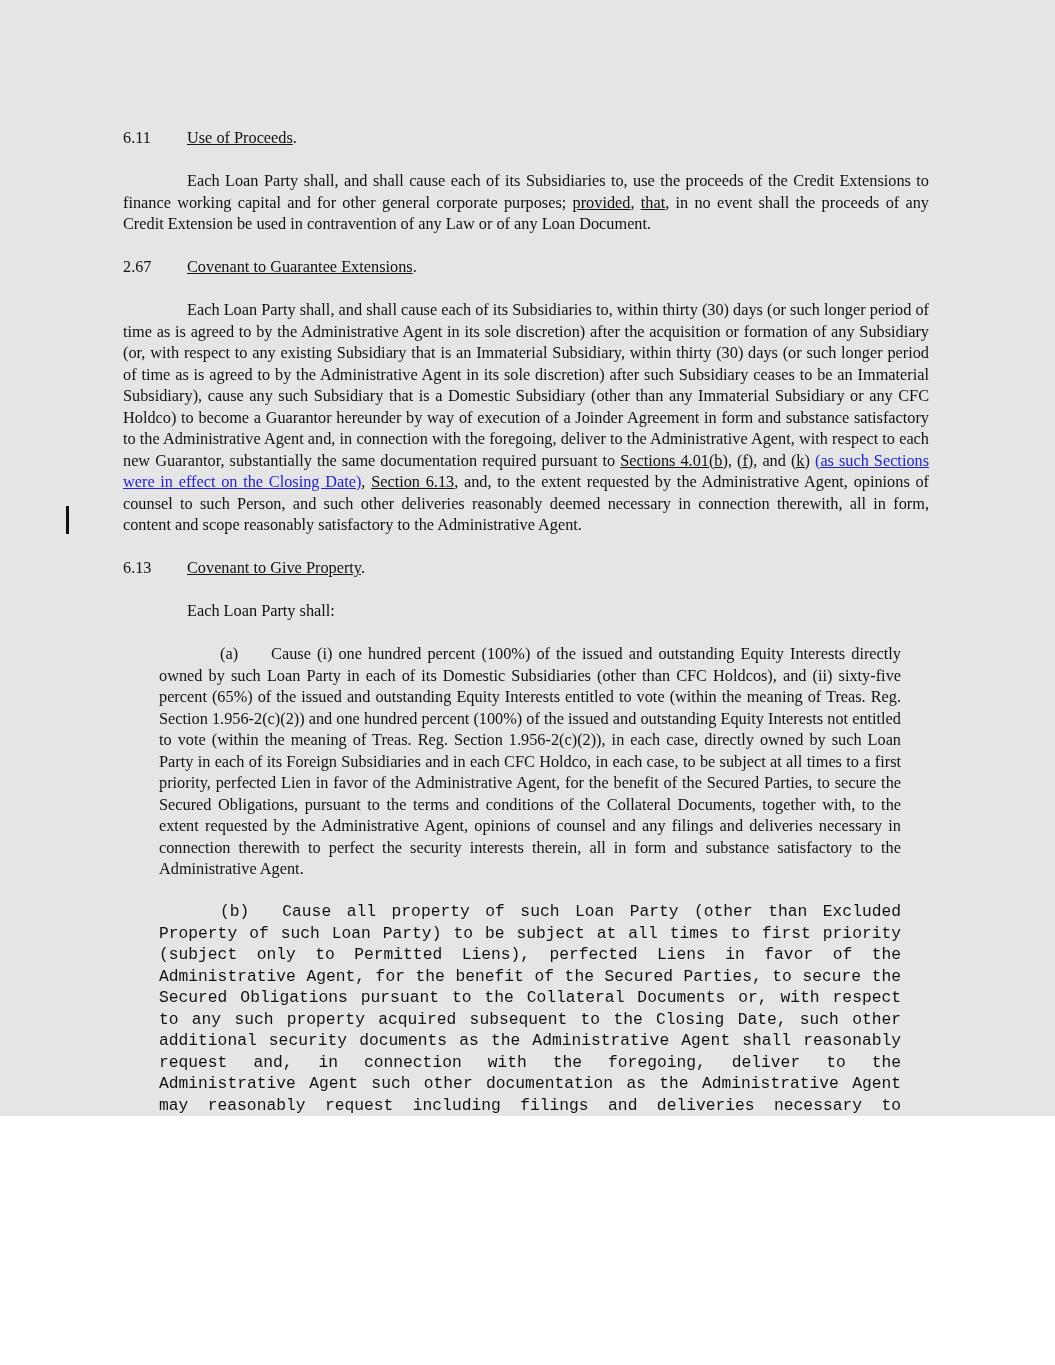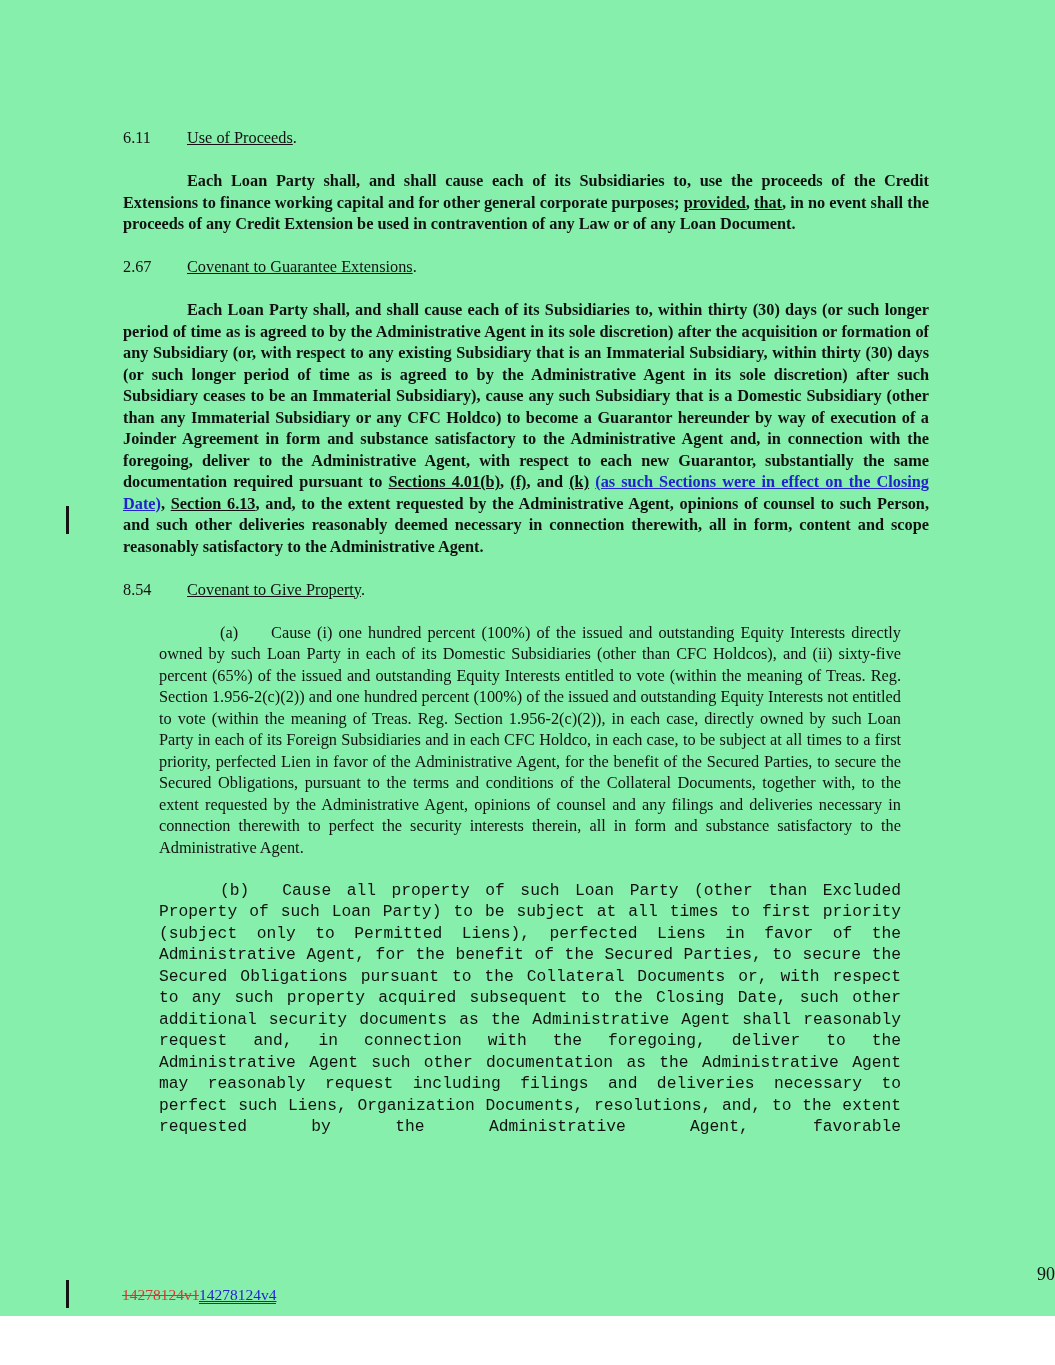--- a/index.html
+++ b/index.html
@@ -8,22 +8,22 @@
     --del: #d93434;
   }
   html, body {
     margin: 0;
     padding: 0;
     background: #ffffff;
   }
   .page {
     position: relative;
     width: 1055px;
-    height: 1316px;
-    background: #86efac;
+    height: 1116px;
+    background: #e5e5e5;
     font-family: "Liberation Serif", serif;
     color: var(--txt);
     overflow: hidden;
   }
   .content {
     position: absolute;
     left: 123px;
     top: 127px;
     width: 806px;
     font-size: 16.3px;
@@ -35,21 +35,20 @@
   }
   .heading {
     text-align: left;
   }
   .num {
     display: inline-block;
     width: 64px;
   }
   .indent {
     text-indent: 64px;
-    font-weight: bold;
   }
   .sub {
     margin-left: 36px;
     width: 742px;
     text-indent: 61px;
   }
   .justify-last {
     text-align-last: justify;
     font-family: Liberation Mono, monospace;
   }
@@ -109,22 +108,23 @@
   <div class="content">
 
     <p class="heading"><span class="num">6.11</span><span class="u">Use of Proceeds</span><span>.</span></p>
 
     <p class="indent"><span>Each Loan Party shall, and shall cause each of its Subsidiaries to, use the proceeds of the Credit Extensions to finance working capital and for other general corporate purposes; </span><span class="u">provided</span><span>, </span><span class="u">that</span><span>, in no event shall the proceeds of any Credit Extension be used in contravention of any Law or of any Loan Document.</span></p>
 
     <p class="heading"><span class="num">2.67</span><span class="u">Covenant to Guarantee Extensions</span><span>.</span></p>
 
     <p class="indent"><span>Each Loan Party shall, and shall cause each of its Subsidiaries to, within thirty (30) days (or such longer period of time as is agreed to by the Administrative Agent in its sole discretion) after the acquisition or formation of any Subsidiary (or, with respect to any existing Subsidiary that is an Immaterial Subsidiary, within thirty (30) days (or such longer period of time as is agreed to by the Administrative Agent in its sole discretion) after such Subsidiary ceases to be an Immaterial Subsidiary), cause any such Subsidiary that is a Domestic Subsidiary (other than any Immaterial Subsidiary or any CFC Holdco) to become a Guarantor hereunder by way of execution of a Joinder Agreement in form and substance satisfactory to the Administrative Agent and, in connection with the foregoing, deliver to the Administrative Agent, with respect to each new Guarantor, substantially the same documentation required pursuant to </span><span class="u">Sections 4.01(b)</span><span>, </span><span class="u">(f)</span><span>, and </span><span class="u">(k)</span><span> </span><span class="ins">(as such Sections were in effect on the Closing Date)</span><span>, </span><span class="u">Section 6.13</span><span>, and, to the extent requested by the Administrative Agent, opinions of counsel to such Person, and such other deliveries reasonably deemed necessary in connection therewith, all in form, content and scope reasonably satisfactory to the Administrative Agent.</span></p>
 
-    <p class="heading"><span class="num">8.54</span><span class="u">Covenant to Give Property</span><span>.</span></p>
+    <p class="heading"><span class="num">6.13</span><span class="u">Covenant to Give Property</span><span>.</span></p>
 
+    <p class="indent"><span>Each Loan Party shall:</span></p>
 
     <p class="sub"><span>(a)</span><span class="tab"></span><span>Cause (i) one hundred percent (100%) of the issued and outstanding Equity Interests directly owned by such Loan Party in each of its Domestic Subsidiaries (other than CFC Holdcos), and (ii) sixty-five percent (65%) of the issued and outstanding Equity Interests entitled to vote (within the meaning of Treas. Reg. Section 1.956-2(c)(2)) and one hundred percent (100%) of the issued and outstanding Equity Interests not entitled to vote (within the meaning of Treas. Reg. Section 1.956-2(c)(2)), in each case, directly owned by such Loan Party in each of its Foreign Subsidiaries and in each CFC Holdco, in each case, to be subject at all times to a first priority, perfected Lien in favor of the Administrative Agent, for the benefit of the Secured Parties, to secure the Secured Obligations, pursuant to the terms and conditions of the Collateral Documents, together with, to the extent requested by the Administrative Agent, opinions of counsel and any filings and deliveries necessary in connection therewith to perfect the security interests therein, all in form and substance satisfactory to the Administrative Agent.</span></p>
 
     <p class="sub justify-last"><span>(b)</span><span class="tab"></span><span>Cause all property of such Loan Party (other than Excluded Property of such Loan Party) to be subject at all times to first priority (subject only to Permitted Liens), perfected Liens in favor of the Administrative Agent, for the benefit of the Secured Parties, to secure the Secured Obligations pursuant to the Collateral Documents or, with respect to any such property acquired subsequent to the Closing Date, such other additional security documents as the Administrative Agent shall reasonably request and, in connection with the foregoing, deliver to the Administrative Agent such other documentation as the Administrative Agent may reasonably request including filings and deliveries necessary to perfect such Liens, Organization Documents, resolutions, and, to the extent requested by the Administrative Agent, favorable</span></p>
 
   </div>
 
   <div class="page-number">90</div>
 
   <div class="footer-revision"><span class="del">14278124v1</span><span class="ins-double">14278124v4</span></div>

